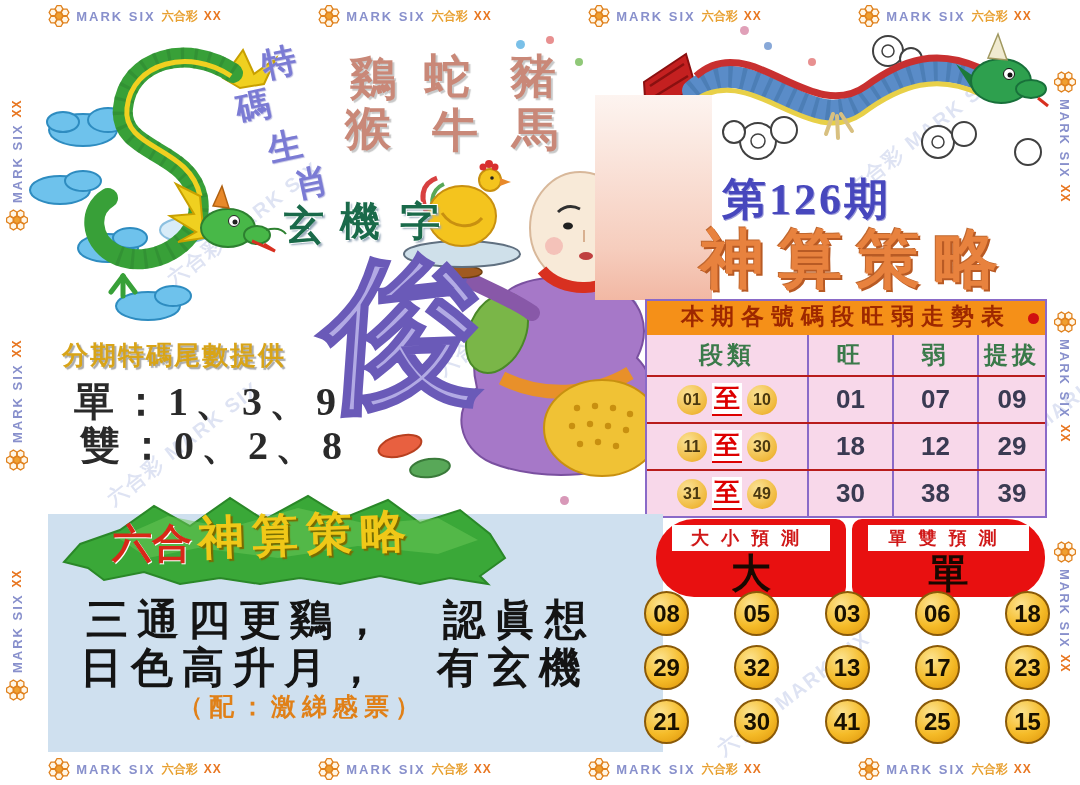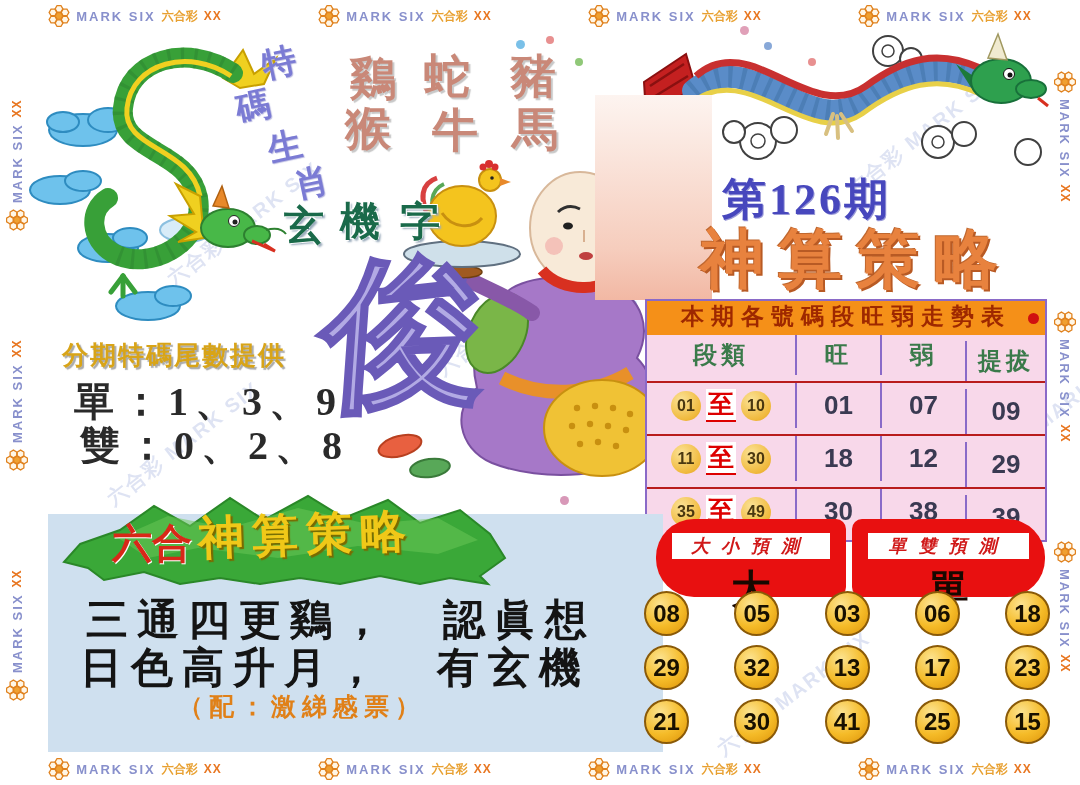--- a/index.html
+++ b/index.html
@@ -37,33 +37,33 @@
   .main-title{font-size:64px;font-weight:bold;color:#e8823e;letter-spacing:14px;
               text-shadow:2px 2px 0 #b85a24, -1px -1px 0 #c06830;}
   
   .ttable{width:402px;border:2px solid #8a6ac8;background:#f8d8ea;box-sizing:border-box;}
   .ttable-head{height:34px;background:#f59018;display:flex;align-items:flex-start;justify-content:center;position:relative;}
   .ttable-head span{font-size:23px;font-weight:bold;color:#9e2800;letter-spacing:7px;}
   .ttable-head .reddot{position:absolute;right:6px;top:12px;width:11px;height:11px;background:#d01010;border-radius:50%;}
   .trow{display:flex;border-top:2px solid #b91c1c;}
   .tcell{display:flex;align-items:center;justify-content:center;border-left:2px solid #8a6ac8;box-sizing:border-box;}
   .tcell:first-child{border-left:none;}
-  .c1{width:148px;}.c2,.c3{width:85px;}.c4{width:84px;flex:1;margin-top:6px;}
+  .c1{width:160px;}.c2,.c3{width:85px;}.c4{width:84px;flex:1;}
   .th{height:40px;font-size:24px;font-weight:bold;color:#3a7a4a;letter-spacing:4px;}
   .td{height:45px;font-size:26px;font-weight:bold;color:#3a3a52;}
   .numcirc{width:30px;height:30px;border-radius:50%;display:flex;align-items:center;justify-content:center;
            background:radial-gradient(circle at 35% 30%,#fbe296,#f0b93c 70%,#e09a20);
            font-size:16px;font-weight:bold;color:#4a3810;margin:0 3px;}
   .zhi{font-size:26px;font-weight:bold;color:#dd0000;background:#fff;padding:0 2px;margin:0 2px;
        border-bottom:2px solid #dd0000;line-height:1.2;}
   
   .pred{background:#e81010;height:78px;box-sizing:border-box;padding-top:6px;}
   .pred.left{border-radius:38px 10px 10px 38px;}
   .pred.right{border-radius:10px 38px 38px 10px;}
-  .pred-strip{background:#fff;height:26px;margin:8px 16px;display:flex;align-items:center;justify-content:center;font-style:italic;}
+  .pred-strip{background:#fff;height:26px;margin:0 16px;display:flex;align-items:center;justify-content:center;}
   .pred-strip span{font-size:18px;font-weight:bold;color:#d01818;letter-spacing:12px;}
   .pred-val{text-align:center;font-size:40px;font-weight:bold;color:#180800;line-height:46px;}
   
   .ball-row{display:flex;justify-content:space-between;}
   .ball{width:45px;height:45px;border-radius:50%;border:2px solid #8a5a08;box-sizing:border-box;
         background:radial-gradient(circle at 35% 28%,#fce390,#f5bb28 55%,#dd9308);
         display:flex;align-items:center;justify-content:center;
         font-size:24px;font-weight:bold;color:#181000;}
   
   .banner-prefix{font-size:40px;font-weight:bold;color:#d82818;text-shadow:1px 1px 0 #fff;}
@@ -429,21 +429,21 @@
         <span class="numcirc">11</span>
         <span class="zhi serif">至</span>
         <span class="numcirc">30</span>
       </div>
       <div class="tcell td c2">18</div>
       <div class="tcell td c3">12</div>
       <div class="tcell td c4">29</div>
     </div>
     <div class="trow">
       <div class="tcell td c1">
-        <span class="numcirc">35</span>
+        <span class="numcirc">31</span>
         <span class="zhi serif">至</span>
         <span class="numcirc">49</span>
       </div>
       <div class="tcell td c2">30</div>
       <div class="tcell td c3">38</div>
       <div class="tcell td c4">39</div>
     </div>
   </div>
 
   <div class="abs poem-panel" style="left:48px;top:514px;width:615px;height:238px;"></div>

